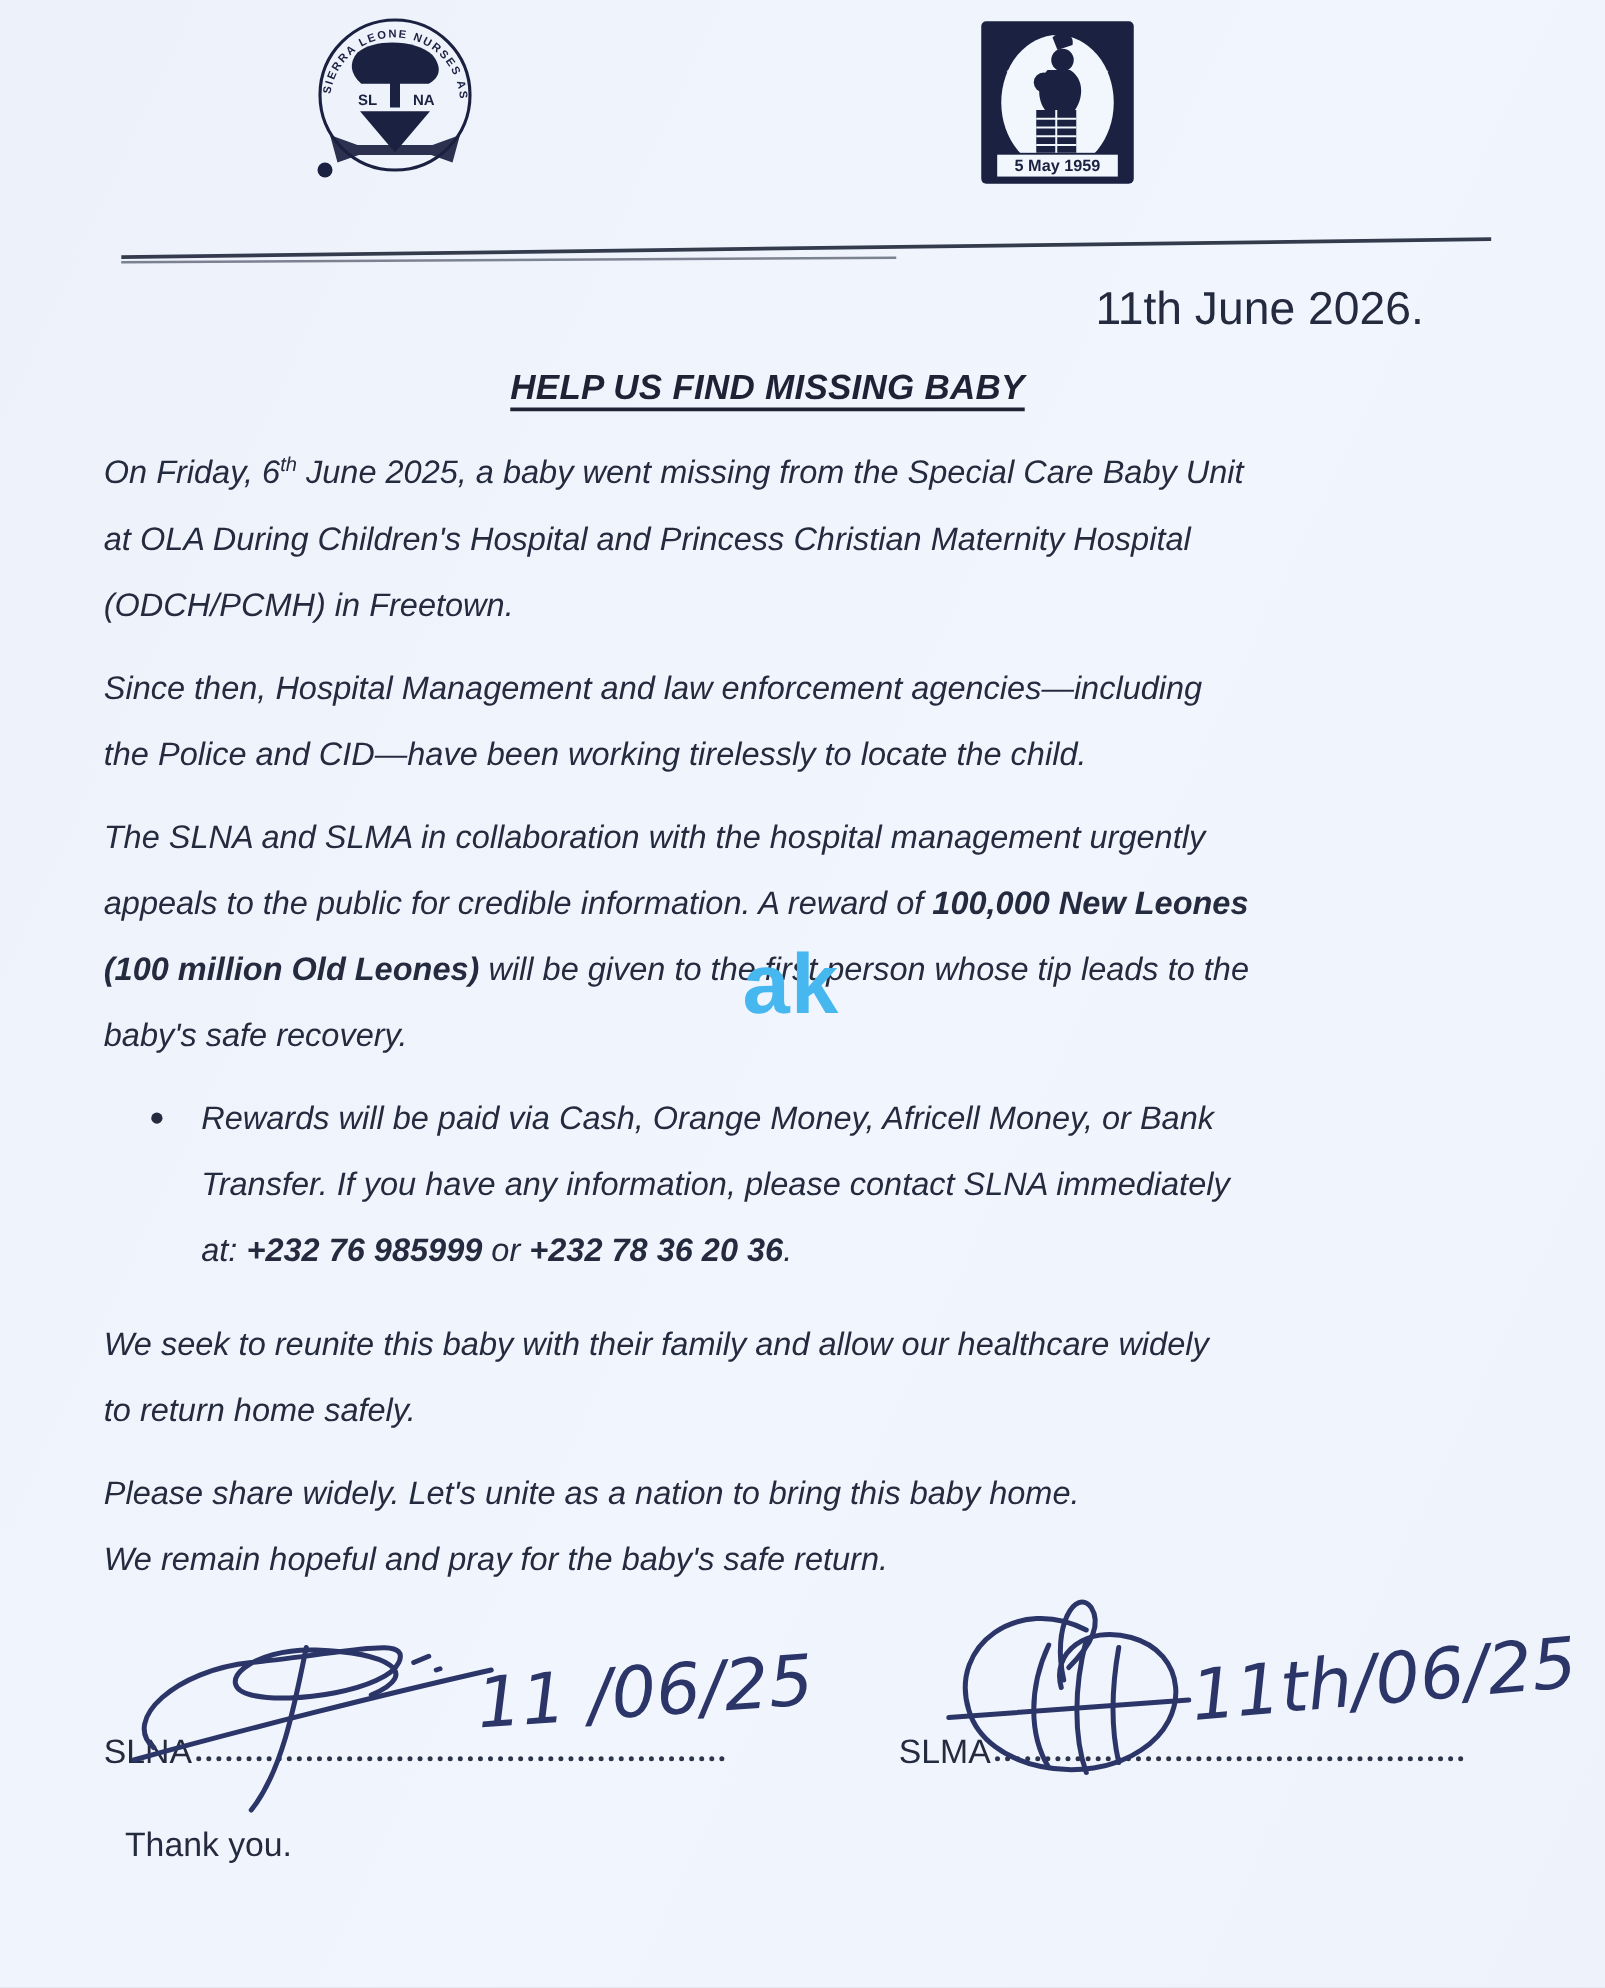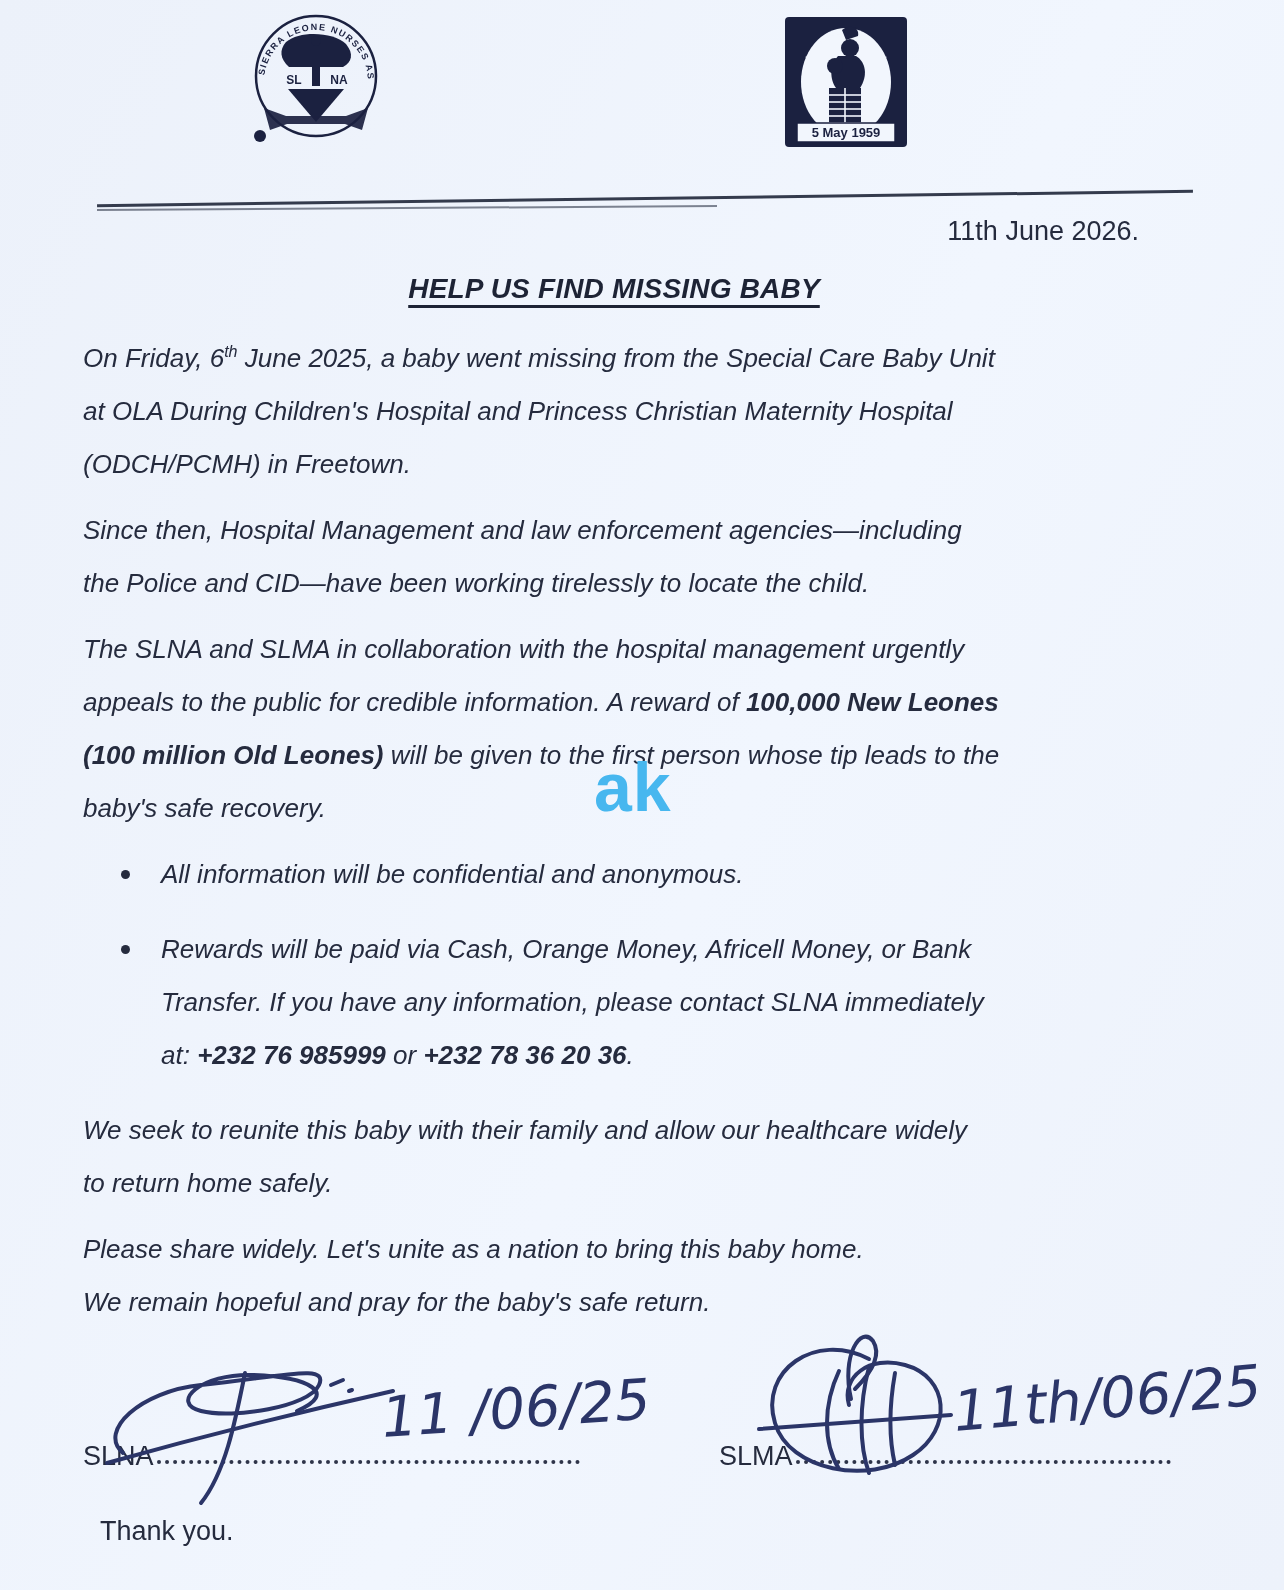--- a/index.html
+++ b/index.html
@@ -16,21 +16,21 @@
   
   .seal-left  { position:absolute; left:246px; top:10px; width:140px; height:140px; }
   .badge-right{ position:absolute; left:784px; top:16px; width:124px; height:132px; }
 
   
   .rule  { position:absolute; left:97px;  top:197px; width:1096px; height:3px; background:#343b4d; transform:rotate(-0.75deg); }
   .rule2 { position:absolute; left:97px;  top:207px; width:620px;  height:2px; background:#4a5163; transform:rotate(-0.35deg); opacity:.7; }
 
   .content { position:absolute; left:83px; top:216px; width:1062px; }
 
-  .date-line { text-align:right; font-size:27px; padding-right:6px; }
+  .date-line { text-align:right; font-size:37px; padding-right:6px;margin-top:10px; }
 
   .title { text-align:center; margin:26px 0 0 0; font-size:28px; font-weight:bold; color:#1d2335; }
   .title span { text-decoration:underline; text-decoration-thickness:3px; text-underline-offset:7px; letter-spacing:.2px;font-style:italic; }
 
   p { margin:0 0 13px 0; font-size:26px; line-height:53px; }
   .first-p { margin-top:20px; }
   .line { display:block; white-space:nowrap;font-style:italic; }
   sup { font-size:.62em; }
   b { font-weight:bold; }
 
@@ -129,26 +129,20 @@
       <span class="line">the Police and CID—have been working tirelessly to locate the child.</span>
     </p>
 
     <p>
       <span class="line">The SLNA and SLMA in collaboration with the hospital management urgently</span>
       <span class="line"><span>appeals to the public for credible information. A reward of </span><b>100,000 New Leones</b></span>
       <span class="line"><b>(100 million Old Leones)</b><span> will be given to the first person whose tip leads to the</span></span>
       <span class="line">baby's safe recovery.</span>
     </p>
 
-    <div class="bullet-row">
-      <span class="bullet-dot"></span>
-      <div class="bullet-text">
-        <span class="line">All information will be confidential and anonymous.</span>
-      </div>
-    </div>
 
     <div class="bullet-row">
       <span class="bullet-dot"></span>
       <div class="bullet-text">
         <span class="line">Rewards will be paid via Cash, Orange Money, Africell Money, or Bank</span>
         <span class="line">Transfer. If you have any information, please contact SLNA immediately</span>
         <span class="line"><span>at: </span><b>+232 76 985999</b><span> or </span><b>+232 78 36 20 36</b><span>.</span></span>
       </div>
     </div>
 

